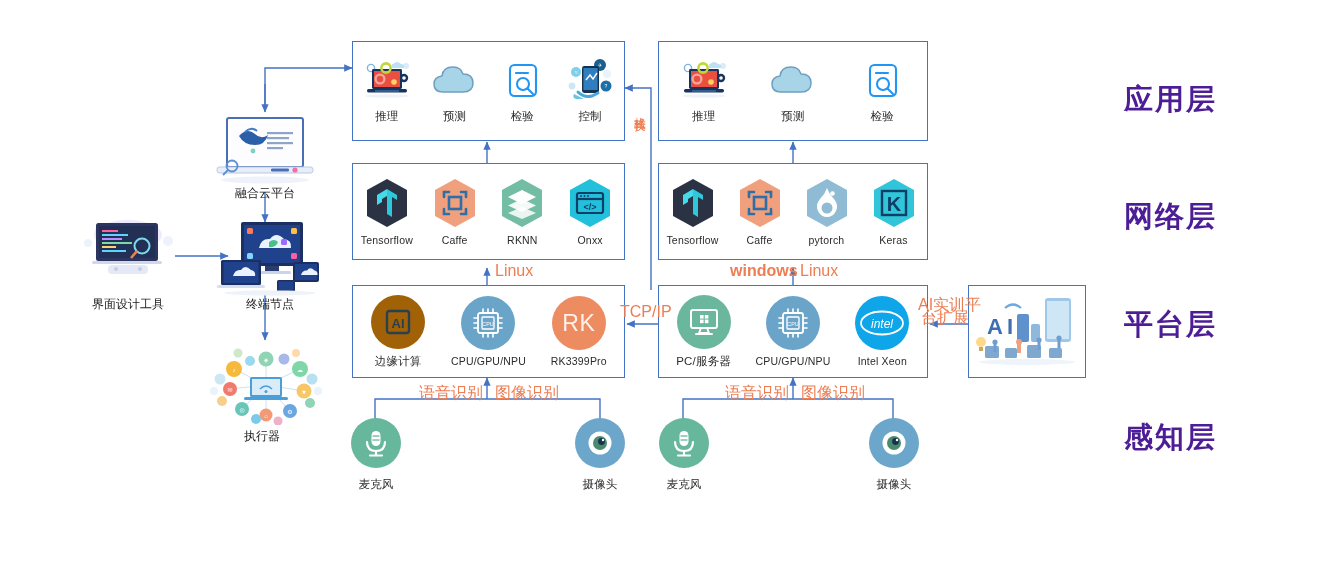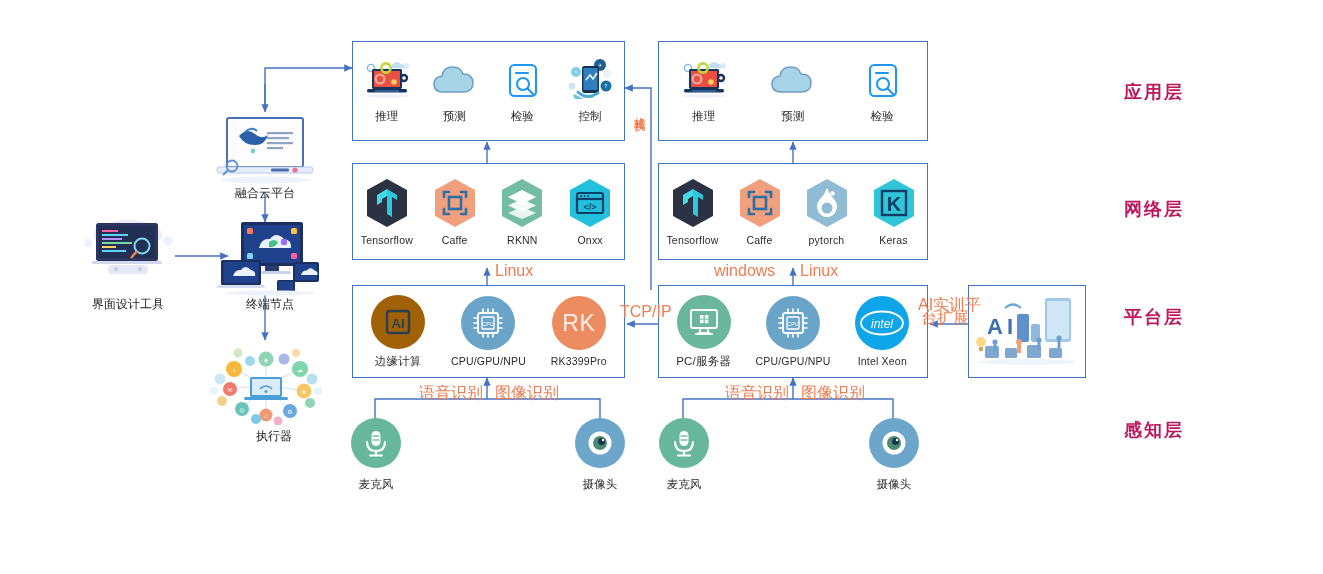--- a/index.html
+++ b/index.html
@@ -52,22 +52,22 @@
     letter-spacing: .5px; font-family:"Liberation Sans",sans-serif;
   }
 
   
   .sensor { width: 50px; height: 50px; border-radius:50%;
             display:flex; align-items:center; justify-content:center; }
 
   
   .layer-caption {
     position:absolute;
-    color:#be185d;
-    font-size: 18px;
+    color:#4c1d95;
+    font-size: 29px;
     font-weight: bold;
     font-family: Liberation Mono, monospace;
     letter-spacing: 2px;
     white-space: nowrap;
   }
 
   
   .conn-label {
     position:absolute;
     color:#ed7d53;
@@ -251,21 +251,21 @@
           <text x="92" y="27">☁</text>
           <text x="58" y="17">◈</text>
         <text x="22" y="47">✉</text>
           <text x="96" y="49">★</text>
           <text x="34" y="67">◎</text>
         <text x="82" y="69">⚙</text>
           <text x="58" y="73">⌂</text>
       </g>
     </svg>
   </div>
-  <div class="left-label" style="left:216px; top:428px; width:116px;text-align:center;">执行器</div>
+  <div class="left-label" style="left:204px; top:428px; width:116px;text-align:center;">执行器</div>
 
   <div class="layer-box" style="left:352px; top:41px; width:273px; height:100px;">
     <div class="row-icons">
       <div class="cell">
         <svg width="56" height="46" viewBox="0 0 56 46">
           <circle cx="12" cy="10" r="3.6" fill="none" stroke="#7fb4e0" stroke-width="1.4"></circle>
           <circle cx="47" cy="8" r="3" fill="#d9ecf8"></circle>
           <path d="M34 6 q4 -4 8 0 q4 0 3 4 h-12 q-1 -4 1 -4z" fill="#bfe0f2"></path>
           <rect x="13" y="11" width="30" height="20" rx="1.4" fill="#17345f"></rect>
           <rect x="15" y="13" width="26" height="16" fill="#ea4f40"></rect>
@@ -681,21 +681,21 @@
   <div class="conn-label vert" style="left:632px; top:108px;">格式转换</div>
 
   <div class="conn-label" style="left:620px; top:303px;">TCP/IP</div>
 
   <div class="conn-label" style="left:918px; top:298px; line-height:13px; text-align:center; width:54px;">
     <div>AI实训平</div>
     <div>台扩展</div>
   </div>
 
   <div class="conn-label" style="left:495px; top:262px;">Linux</div>
-  <div class="conn-label" style="left:714px; top:262px;">windows</div>
+  <div class="conn-label" style="left:730px; top:262px;font-weight:bold;">windows</div>
   <div class="conn-label" style="left:800px; top:262px;">Linux</div>
 
   <div class="conn-label" style="left:419px; top:383px;">语音识别</div>
   <div class="conn-label" style="left:495px; top:383px;">图像识别</div>
   <div class="conn-label" style="left:725px; top:383px;">语音识别</div>
   <div class="conn-label" style="left:801px; top:383px;">图像识别</div>
 
   <div class="layer-caption" style="left:1124px; top:80px;">应用层</div>
   <div class="layer-caption" style="left:1124px; top:197px;">网络层</div>
   <div class="layer-caption" style="left:1124px; top:305px;">平台层</div>

